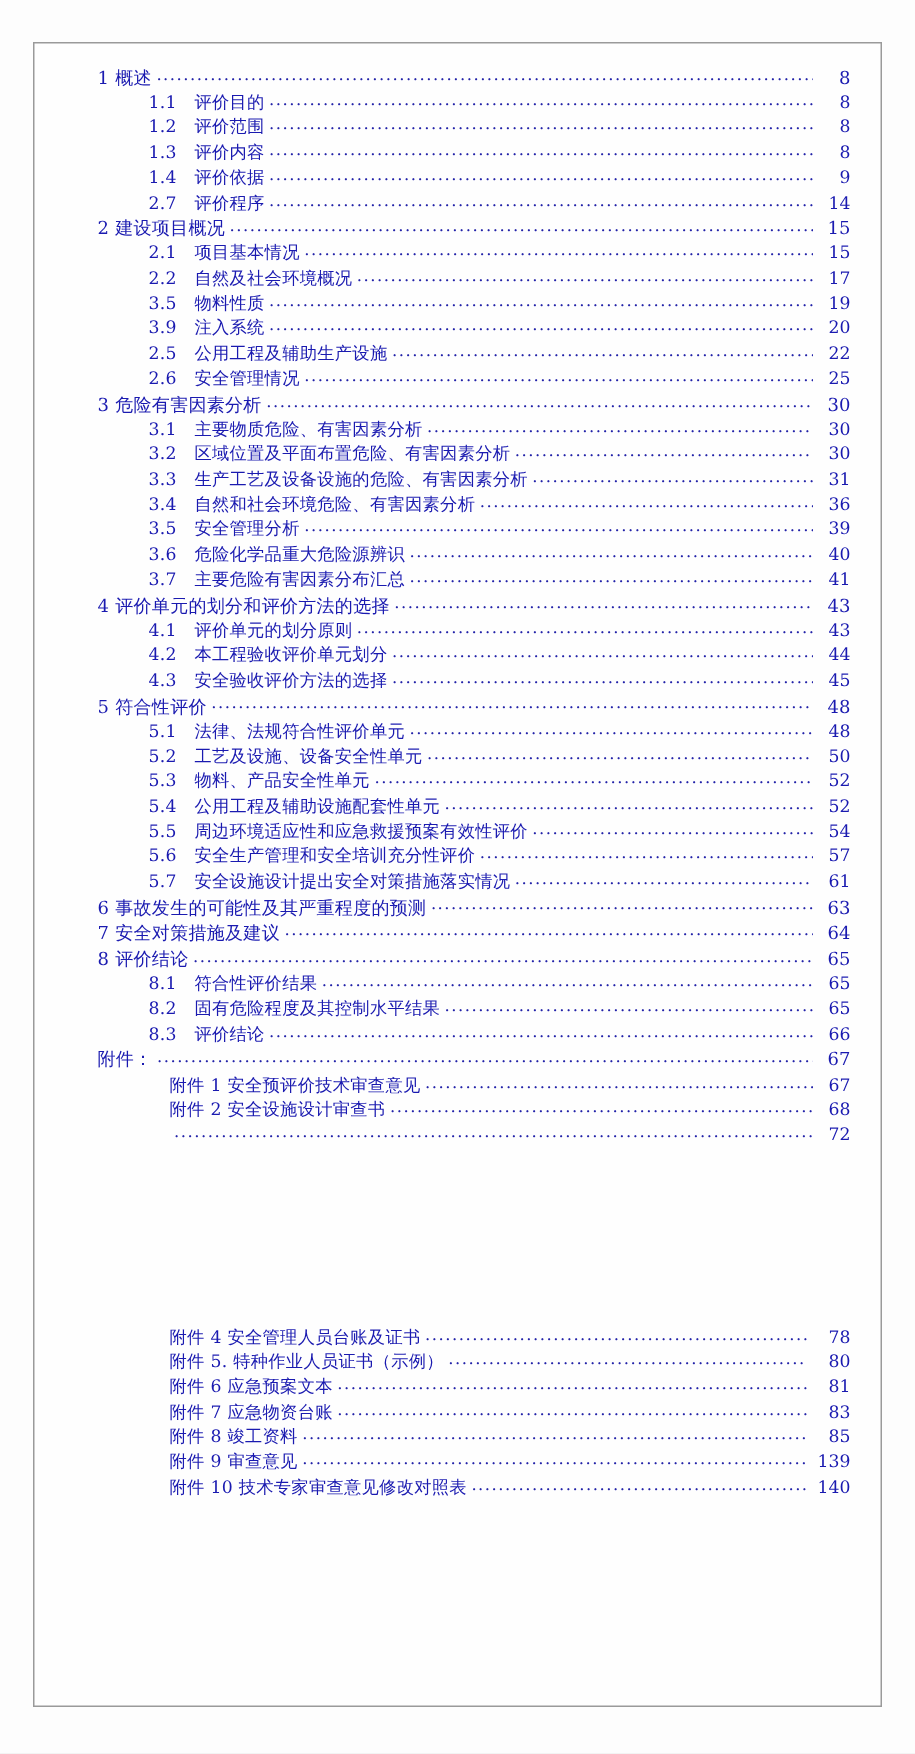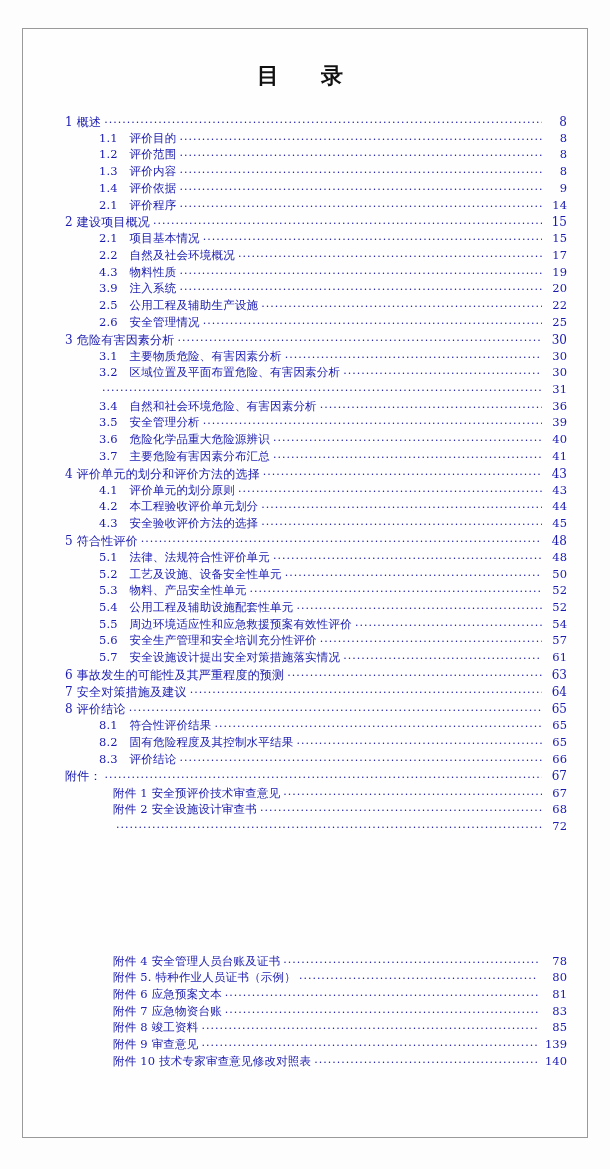--- a/index.html
+++ b/index.html
@@ -85,21 +85,20 @@
   }
   .tail .row { padding-left: 70px; }
   .tail .row .pg { min-width: 26px; }
 </style>
 </head>
 <body>
 
 <div class="page">
   <div class="sheet">
     <div class="inner">
-      <div class="doc-title">目　录</div>
       <div class="toc" id="toc-main">
           <div class="row lvl1">
             <span class="label">1 概述</span>
             <span class="dots">........................................................................................................................................................................................................</span>
             <span class="pg">8</span>
           </div>
           <div class="row lvl2">
             <span class="label">1.1　评价目的</span>
             <span class="dots">........................................................................................................................................................................................................</span>
             <span class="pg">8</span>
@@ -113,41 +112,41 @@
             <span class="label">1.3　评价内容</span>
             <span class="dots">........................................................................................................................................................................................................</span>
             <span class="pg">8</span>
           </div>
           <div class="row lvl2">
             <span class="label">1.4　评价依据</span>
             <span class="dots">........................................................................................................................................................................................................</span>
             <span class="pg">9</span>
           </div>
           <div class="row lvl2">
-            <span class="label">2.1　评价程序</span>
+            <span class="label">2.7　评价程序</span>
             <span class="dots">........................................................................................................................................................................................................</span>
             <span class="pg">14</span>
           </div>
           <div class="row lvl1">
             <span class="label">2 建设项目概况</span>
             <span class="dots">........................................................................................................................................................................................................</span>
             <span class="pg">15</span>
           </div>
           <div class="row lvl2">
             <span class="label">2.1　项目基本情况</span>
             <span class="dots">........................................................................................................................................................................................................</span>
             <span class="pg">15</span>
           </div>
           <div class="row lvl2">
             <span class="label">2.2　自然及社会环境概况</span>
             <span class="dots">........................................................................................................................................................................................................</span>
             <span class="pg">17</span>
           </div>
           <div class="row lvl2">
-            <span class="label">4.3　物料性质</span>
+            <span class="label">3.5　物料性质</span>
             <span class="dots">........................................................................................................................................................................................................</span>
             <span class="pg">19</span>
           </div>
           <div class="row lvl2">
             <span class="label">3.9　注入系统</span>
             <span class="dots">........................................................................................................................................................................................................</span>
             <span class="pg">20</span>
           </div>
           <div class="row lvl2">
             <span class="label">2.5　公用工程及辅助生产设施</span>
@@ -168,20 +167,21 @@
             <span class="label">3.1　主要物质危险、有害因素分析</span>
             <span class="dots">........................................................................................................................................................................................................</span>
             <span class="pg">30</span>
           </div>
           <div class="row lvl2">
             <span class="label">3.2　区域位置及平面布置危险、有害因素分析</span>
             <span class="dots">........................................................................................................................................................................................................</span>
             <span class="pg">30</span>
           </div>
           <div class="row lvl2">
+            <span class="label">3.3　生产工艺及设备设施的危险、有害因素分析</span>
             <span class="dots">........................................................................................................................................................................................................</span>
             <span class="pg">31</span>
           </div>
           <div class="row lvl2">
             <span class="label">3.4　自然和社会环境危险、有害因素分析</span>
             <span class="dots">........................................................................................................................................................................................................</span>
             <span class="pg">36</span>
           </div>
           <div class="row lvl2">
             <span class="label">3.5　安全管理分析</span>

